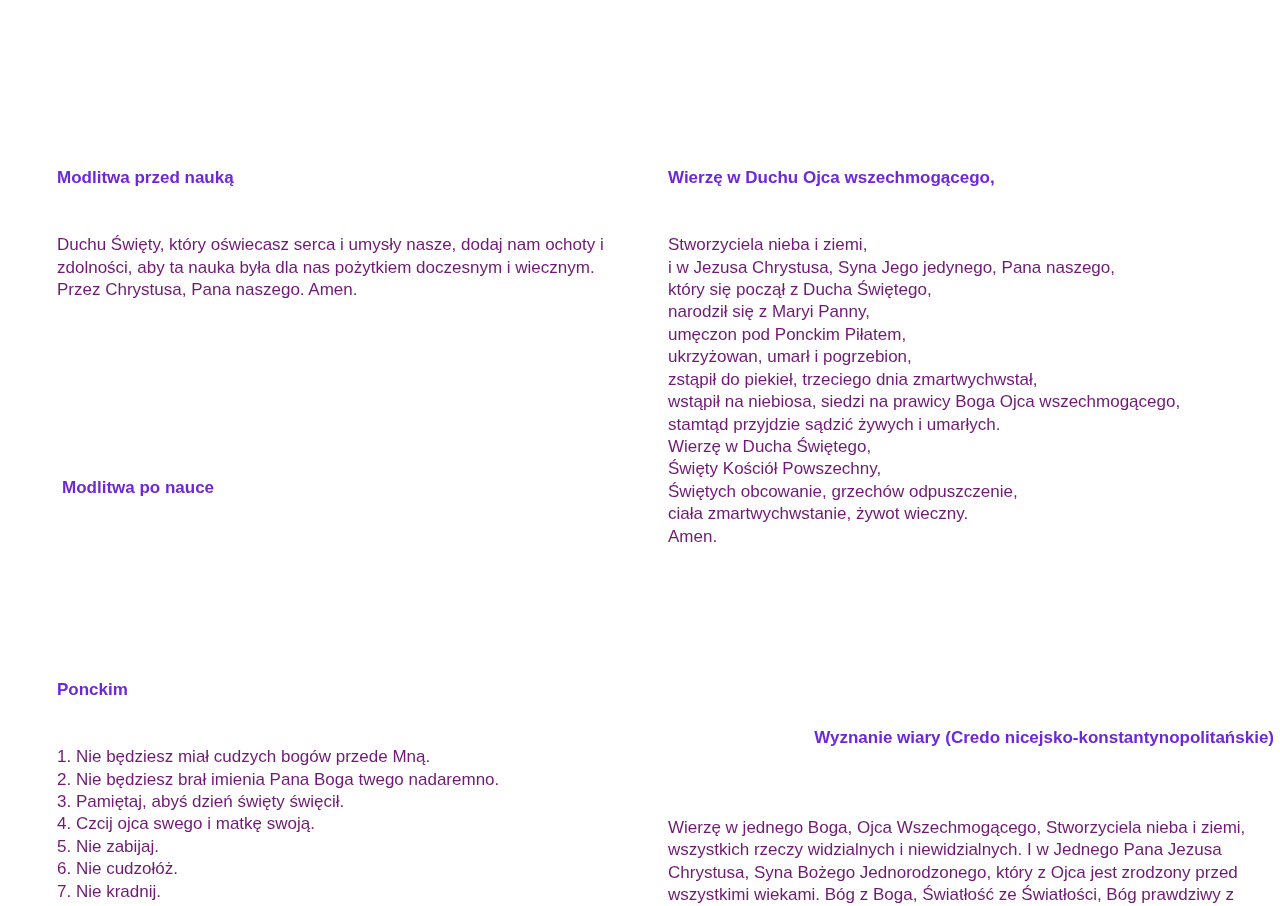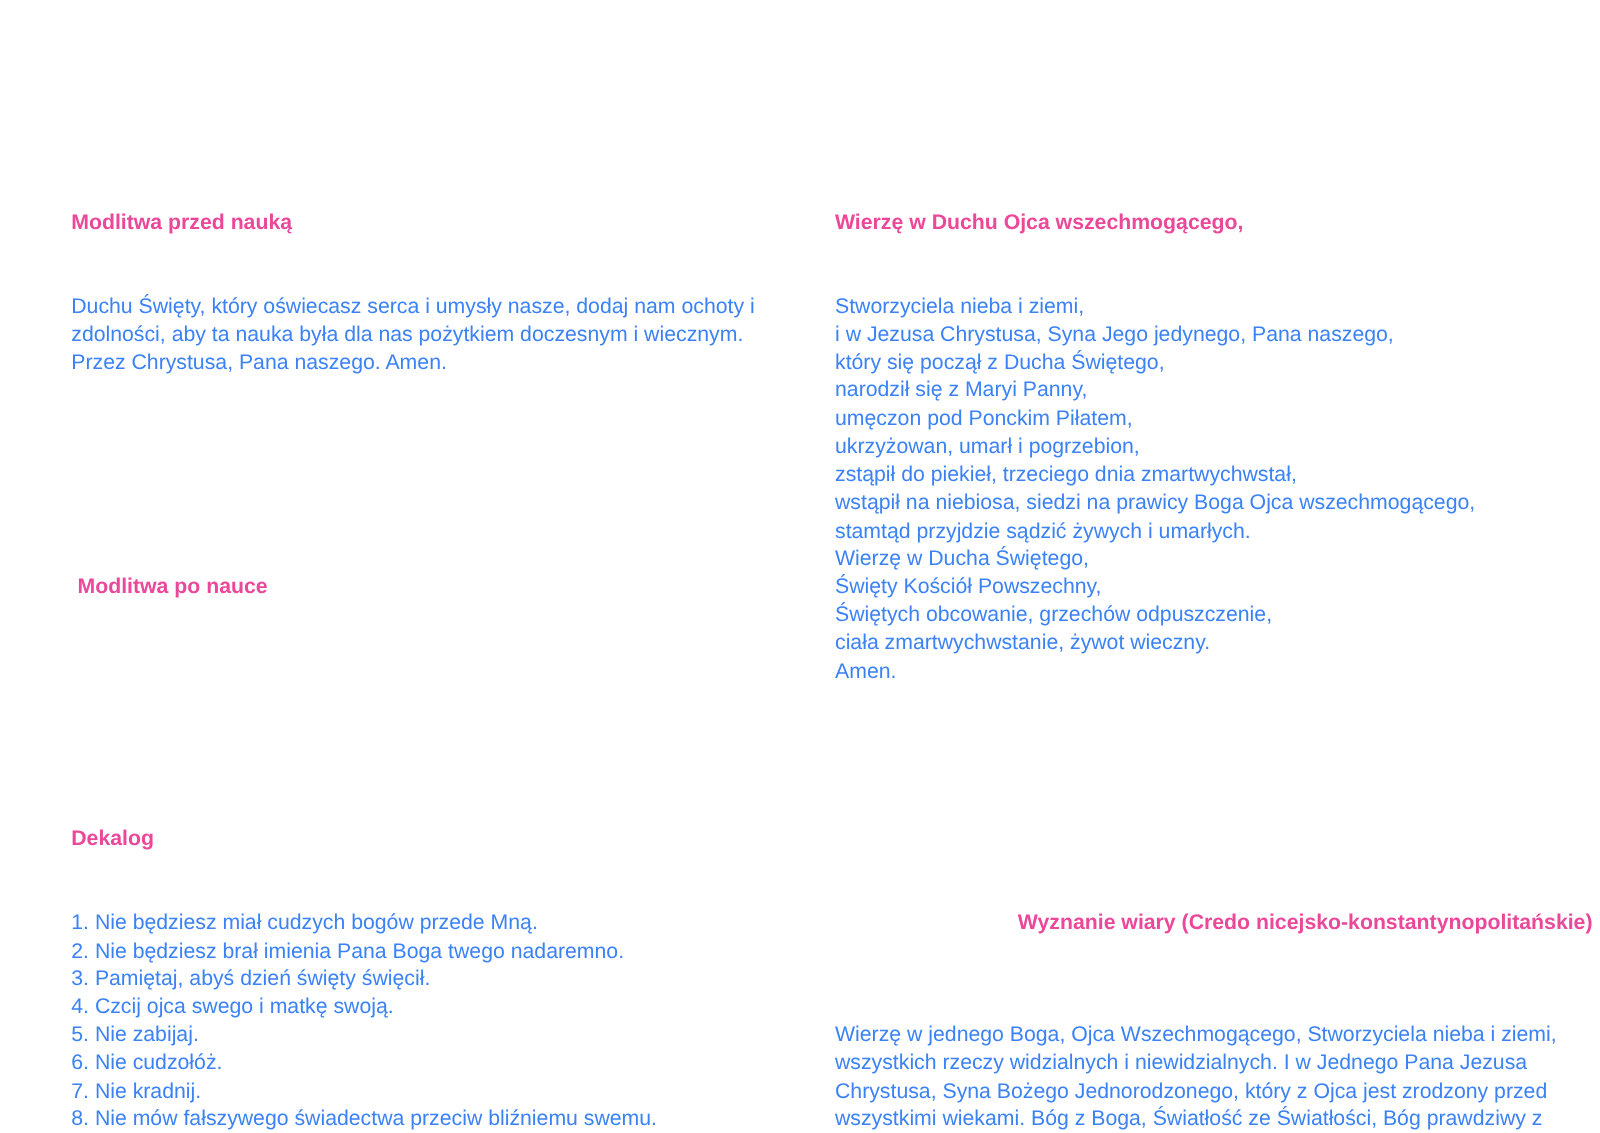--- a/index.html
+++ b/index.html
@@ -23,29 +23,29 @@
     position: absolute;
     top: 55px;
     white-space: pre;
   }
   .col-left  { left: 57px;  width: 600px; }
   .col-right { left: 668px; width: 606px; }
   .section { display: block; }
   .gap-top { margin-top: 22.4px; }
   .heading {
     font-weight: 700;
-    color: #ec4899;
+    color: #6d28d9;
     font-size: 17px;
     line-height: 22.4px;
   }
-  .heading-indent { padding-left: 5px; }
+  .heading-indent { padding-left: 5px; margin-top: 19px; }
   .gap-bottom { margin-bottom: 22.4px; text-align: right; }
   .body {
     white-space: pre;
-    color: #3b82f6;
+    color: #701a75;
   }
 </style>
 </head>
 <body>
 
 <div class="page">
 
   <div class="col col-left">
 
     <div class="section">
@@ -53,21 +53,21 @@
       <div class="body">Duchu Święty, który oświecasz serca i umysły nasze, dodaj nam ochoty i
 zdolności, aby ta nauka była dla nas pożytkiem doczesnym i wiecznym.
 Przez Chrystusa, Pana naszego. Amen.</div>
     </div>
 
     <div class="section">
       <div class="heading heading-indent">Modlitwa po nauce</div>
     </div>
 
     <div class="section gap-top">
-      <div class="heading">Dekalog</div>
+      <div class="heading">Ponckim</div>
       <div class="body">1. Nie będziesz miał cudzych bogów przede Mną.
 2. Nie będziesz brał imienia Pana Boga twego nadaremno.
 3. Pamiętaj, abyś dzień święty święcił.
 4. Czcij ojca swego i matkę swoją.
 5. Nie zabijaj.
 6. Nie cudzołóż.
 7. Nie kradnij.
 8. Nie mów fałszywego świadectwa przeciw bliźniemu swemu.
 9. Nie pożądaj żony bliźniego twego.
 10. Ani żadnej rzeczy, która jego jest.</div>

